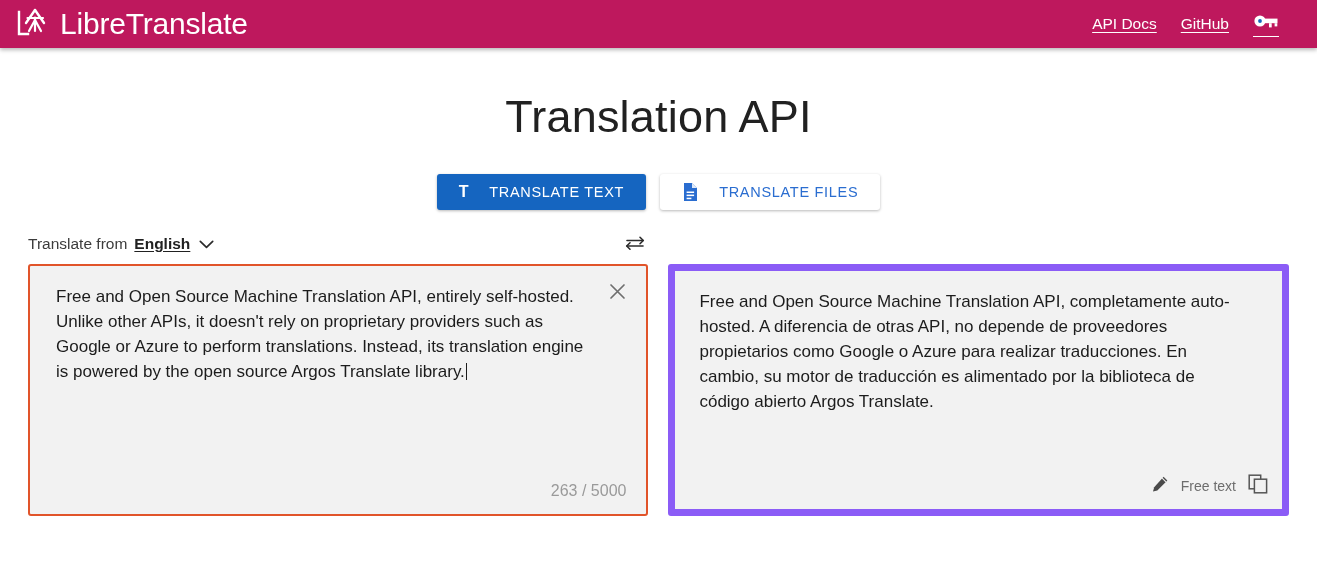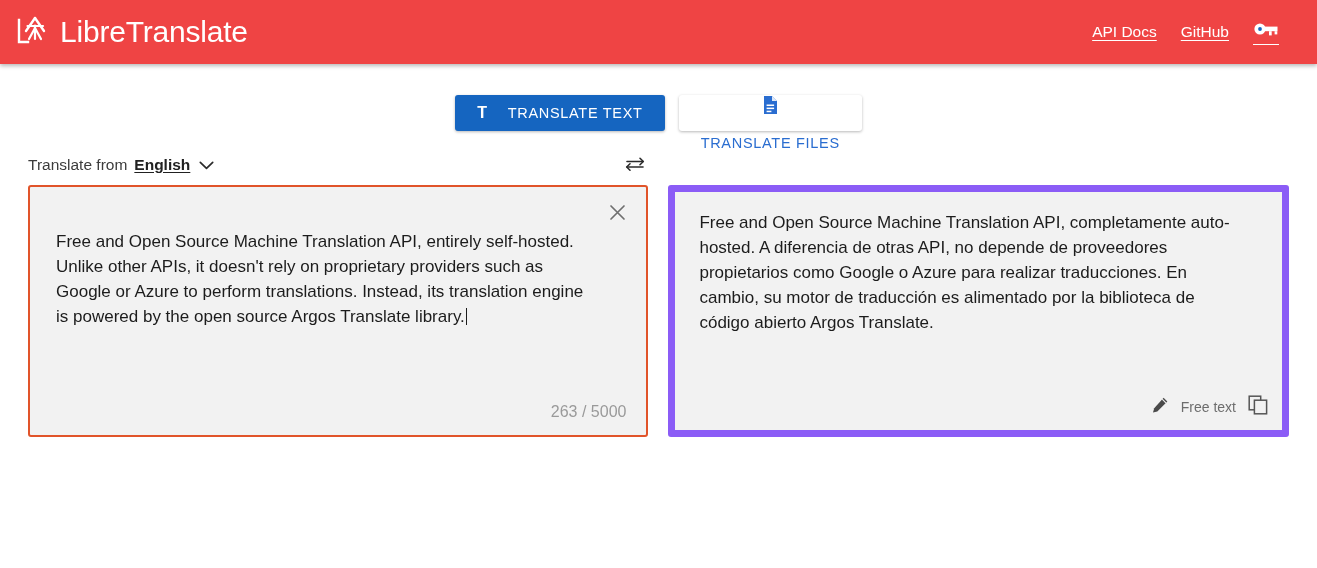--- a/index.html
+++ b/index.html
@@ -7,22 +7,22 @@
   html, body {
     margin: 0; padding: 0;
     width: 1317px; height: 568px;
     background: #ffffff;
     font-family: "Liberation Sans", sans-serif;
     overflow: hidden;
   }
 
   
   .navbar {
-    height: 64px;
-    background: #ef4444;
+    height: 48px;
+    background: #be185d;
     display: flex;
     align-items: center;
     justify-content: space-between;
     padding: 0 14px 0 14px;
     box-shadow: 0 2px 4px rgba(0,0,0,0.28);
     position: relative;
     z-index: 5;
   }
   .brand {
     display: flex;
@@ -103,21 +103,20 @@
   }
   .tab-active {
     background: #1565c0;
     color: #ffffff;
     box-shadow: 0 1px 3px rgba(0,0,0,0.28);
   }
   .tab-inactive {
     background: #ffffff;
     color: #2a6dd0;
     box-shadow: 0 1px 3px rgba(0,0,0,0.28);
-    flex-direction: column;
   }
   .tab-icon { display: flex; align-items: center; }
   .tab-icon svg { display: block; }
   .tab-letter {
     font-weight: bold;
     font-size: 16px;
     line-height: 1;
   }
 
   
@@ -189,21 +188,21 @@
     position: absolute;
     top: 18px;
     left: 26px;
     right: 52px;
     font-size: 17px;
     line-height: 25px;
     color: #1c1c1c;
     white-space: pre-wrap;
     word-wrap: break-word;
   }
-  .panel-source .panel-text { right: 58px; margin-top: 24px; }
+  .panel-source .panel-text { right: 58px; }
   .panel-target .panel-text { left: 24px; right: 38px; }
   .caret {
     display: inline-block;
     width: 1px;
     height: 17px;
     background: #1c1c1c;
     vertical-align: -3px;
     margin-left: 1px;
   }
   .clear-btn {
@@ -281,20 +280,21 @@
           <rect x="21.6" y="12.2" width="2.7" height="3.2" fill="#ffffff"></rect>
         </svg>
       </span>
       <span class="nav-icon-underline"></span>
     </span>
   </div>
 </div>
 
 <div class="page">
 
+  <h1 class="page-title">Translation API</h1>
 
   <div class="tabs">
     <button class="tab tab-active">
       <span class="tab-icon">
         <span class="tab-letter">T</span>
       </span>
       <span>TRANSLATE TEXT</span>
     </button>
     <button class="tab tab-inactive">
       <span class="tab-icon">

